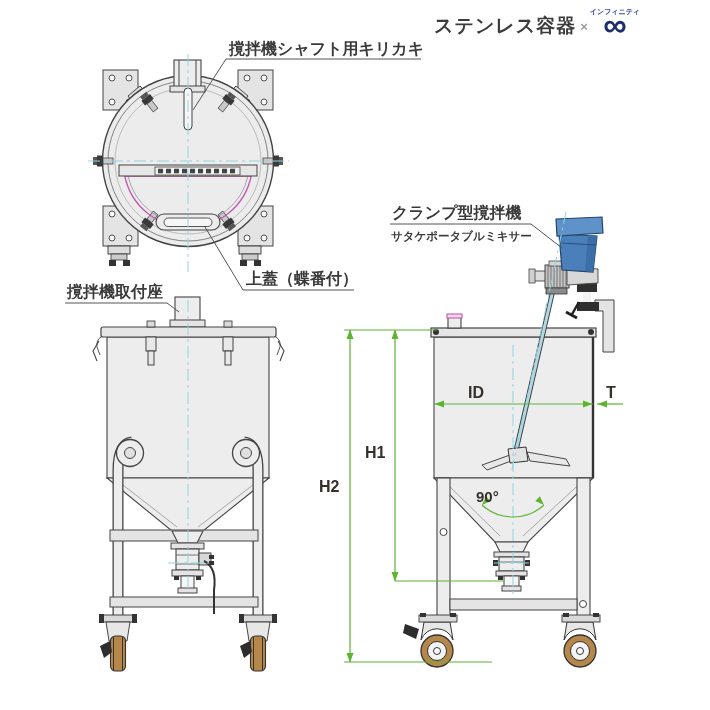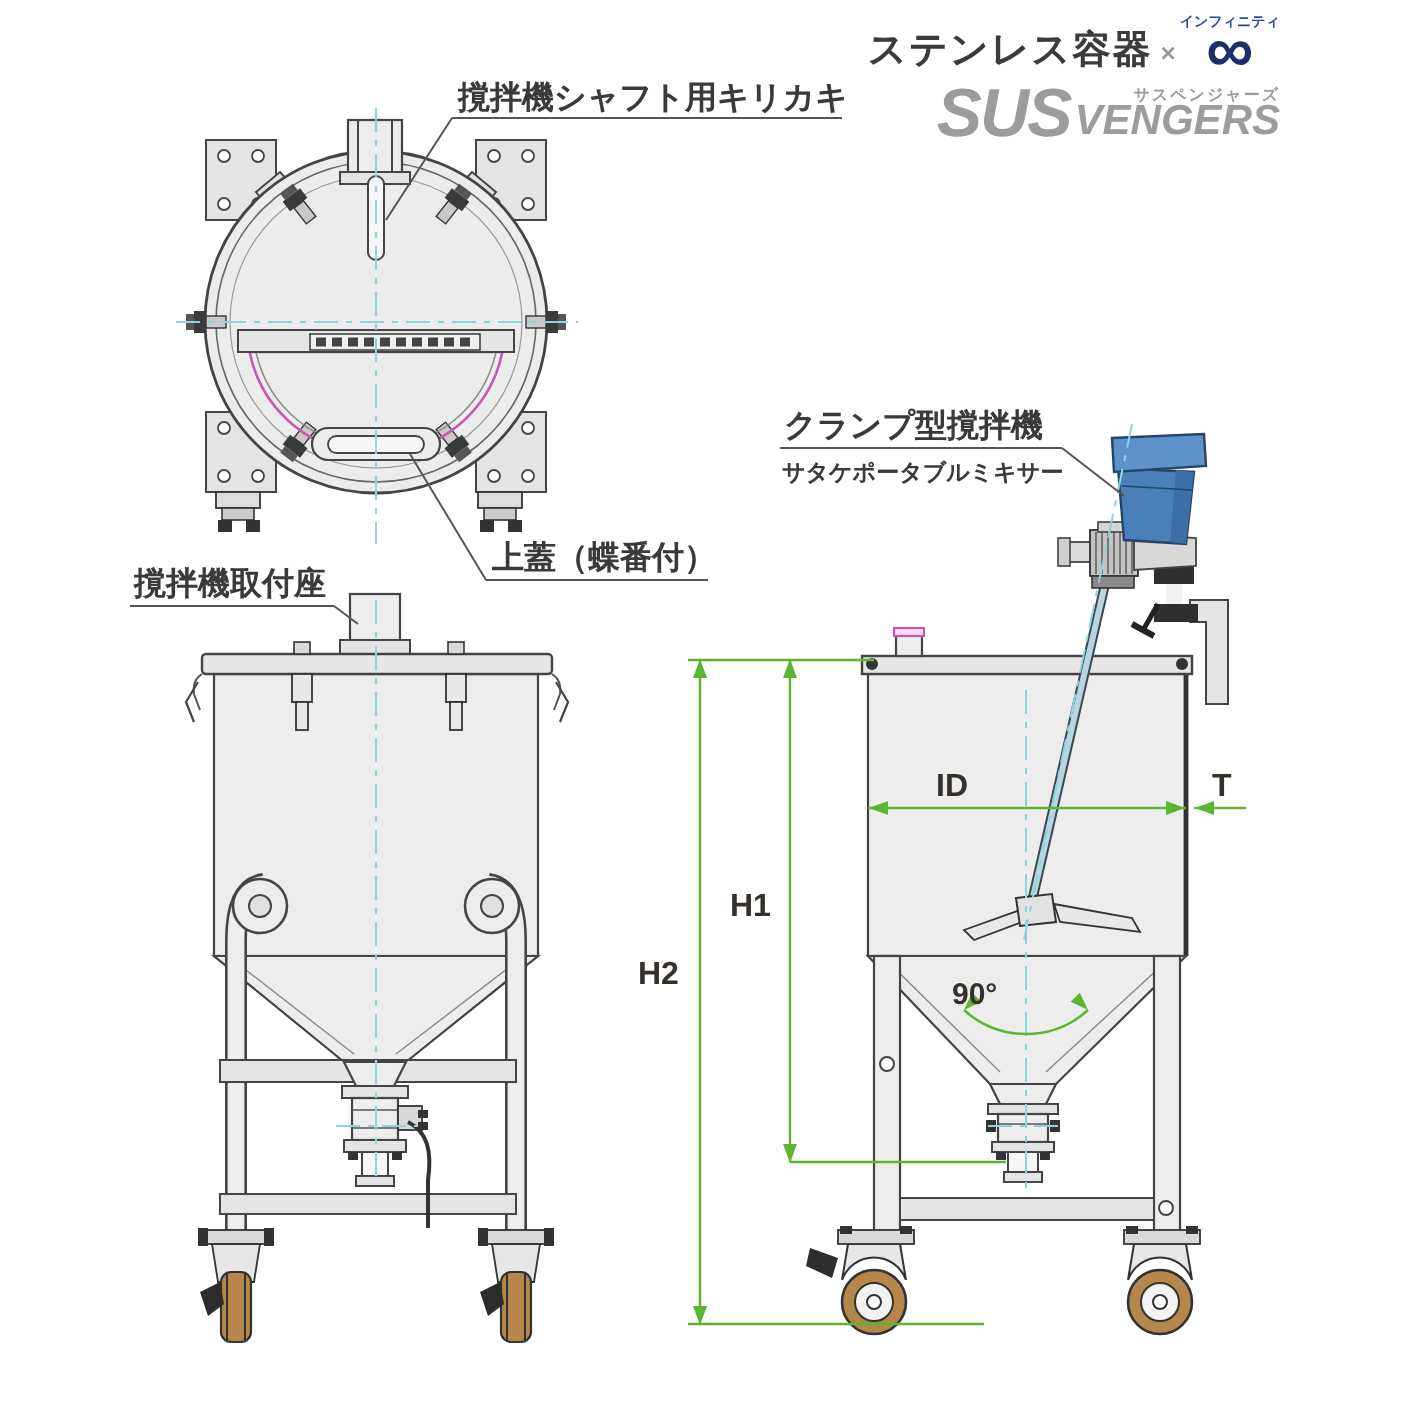--- a/index.html
+++ b/index.html
@@ -41,27 +41,20 @@
   
   <div id="logo">
     <div class="l1">
       <span class="l1-jp">ステンレス容器</span>
       <span class="l1-x">×</span>
       <span class="infwrap">
         <span class="infkana">インフィニティ</span>
         <span class="infsym">∞</span>
       </span>
     </div>
-    <div class="l2">
-      <span class="l2-sus">SUS</span>
-      <span class="l2stack">
-        <span class="l2-kana">サスペンジャーズ</span>
-        <span class="l2-ven">VENGERS</span>
-      </span>
-    </div>
   </div>
 
   <svg width="710" height="710" viewBox="0 0 710 710">
 
     <g>
 
       <rect class="part2" x="103" y="70" width="35" height="40"></rect>
       <rect class="part2" x="238" y="70" width="35" height="40"></rect>
       <rect class="part2" x="103" y="206" width="35" height="40"></rect>
       <rect class="part2" x="238" y="206" width="35" height="40"></rect>

